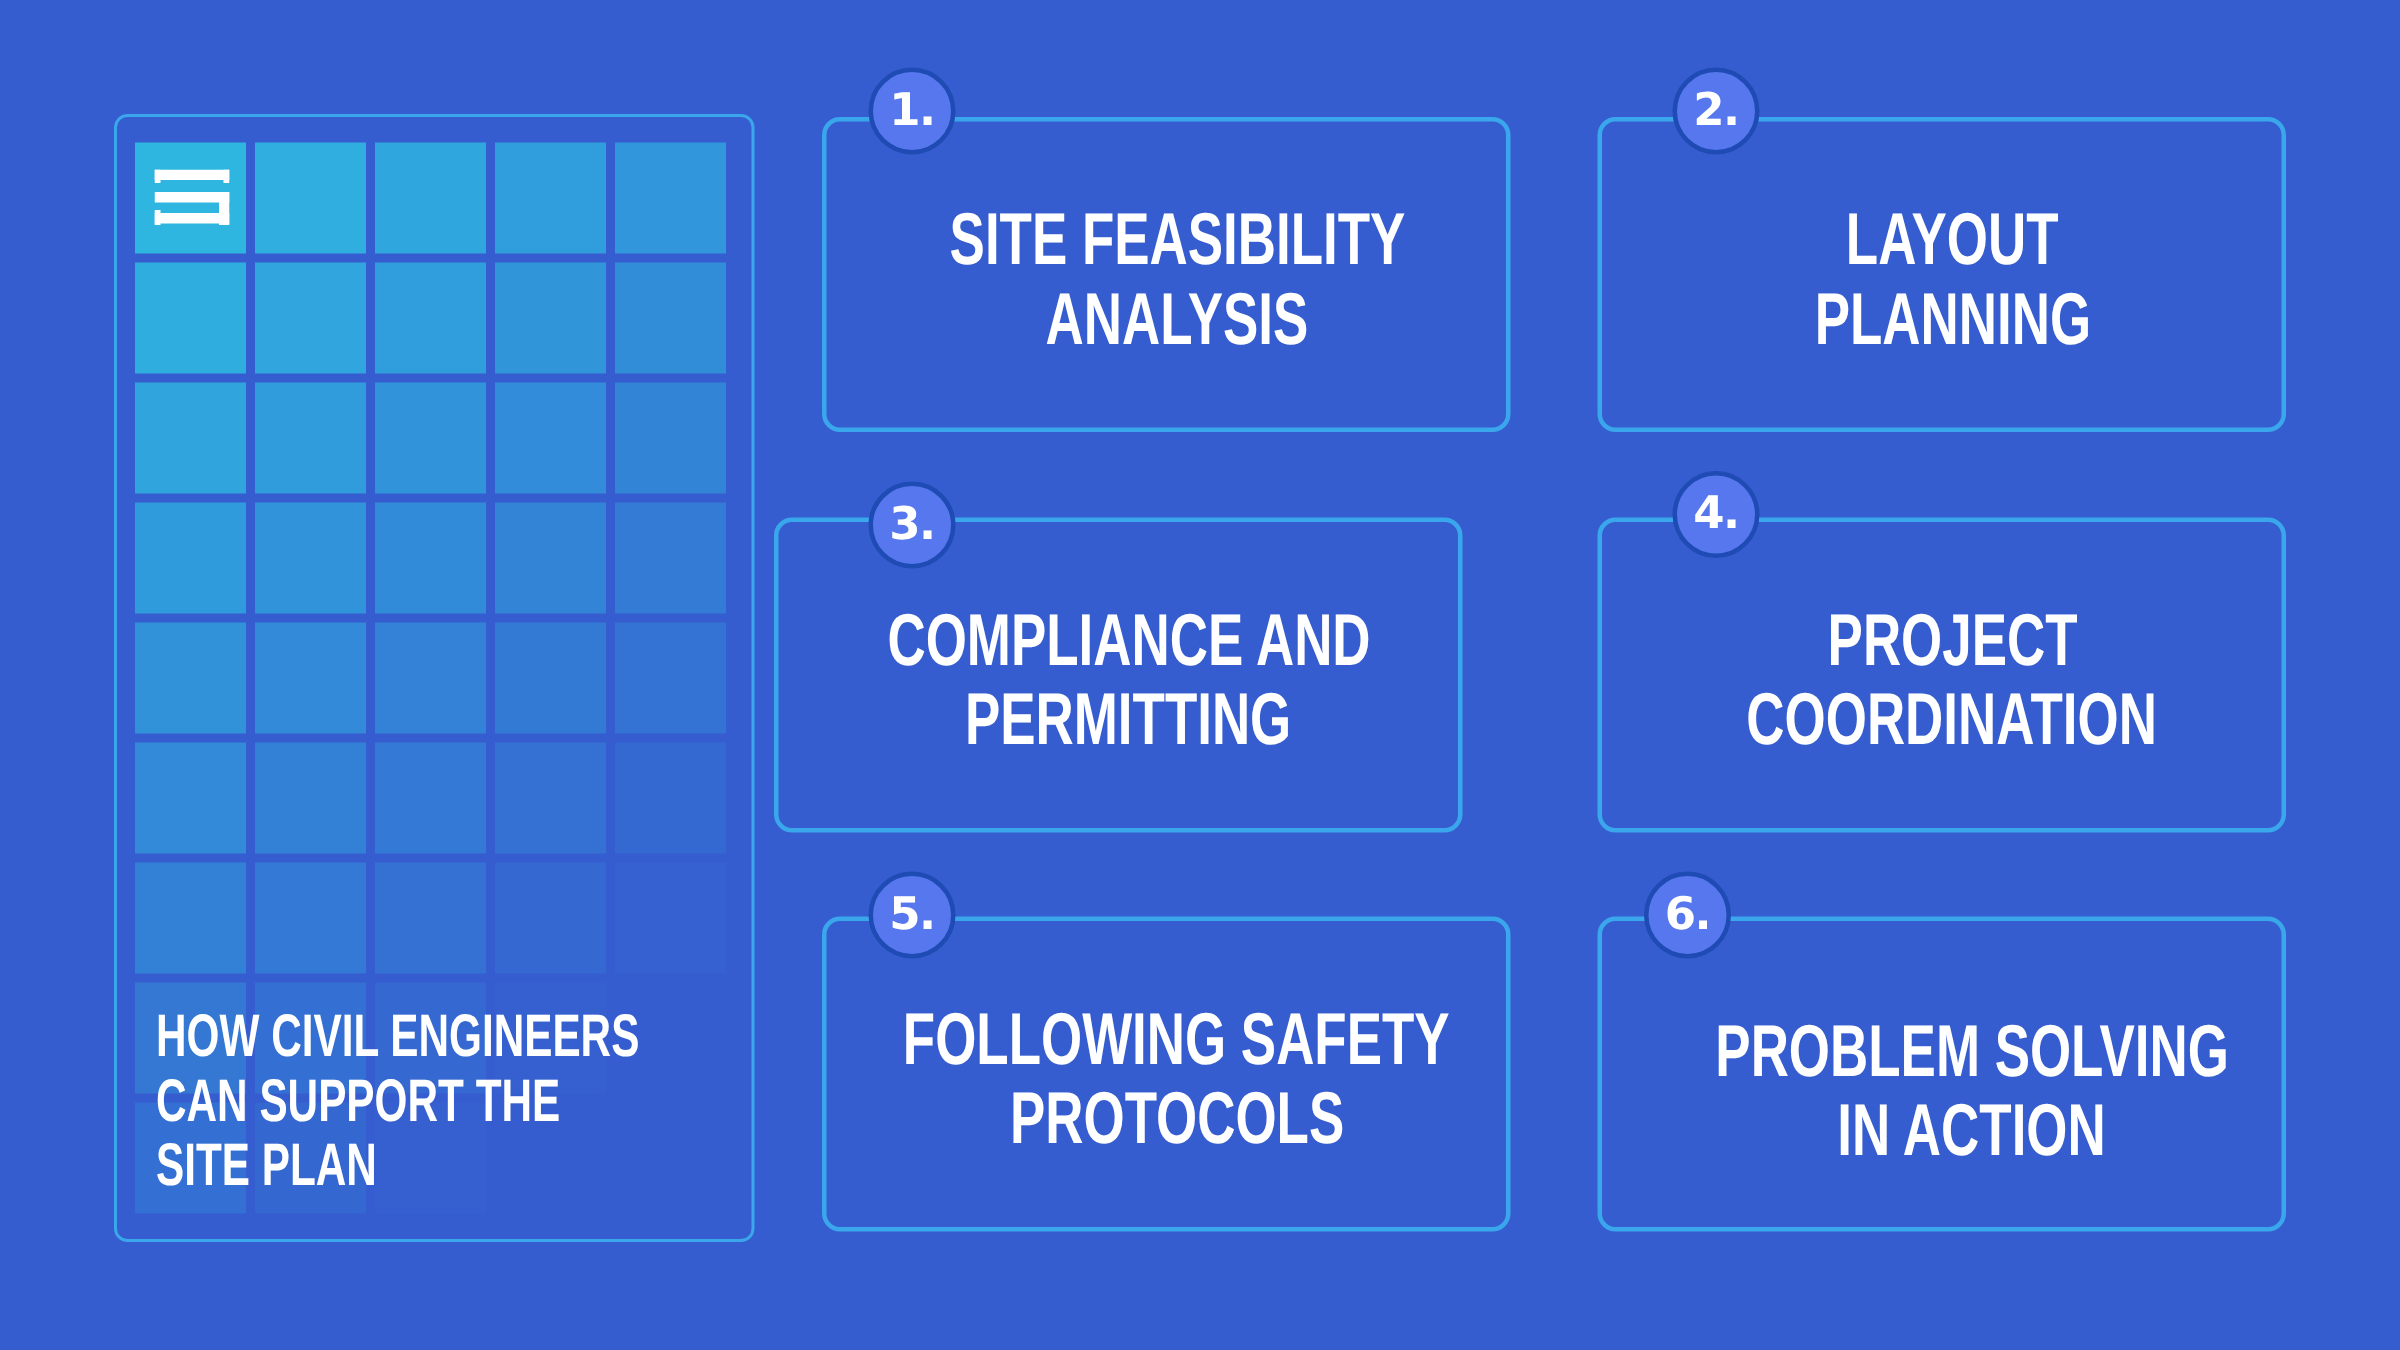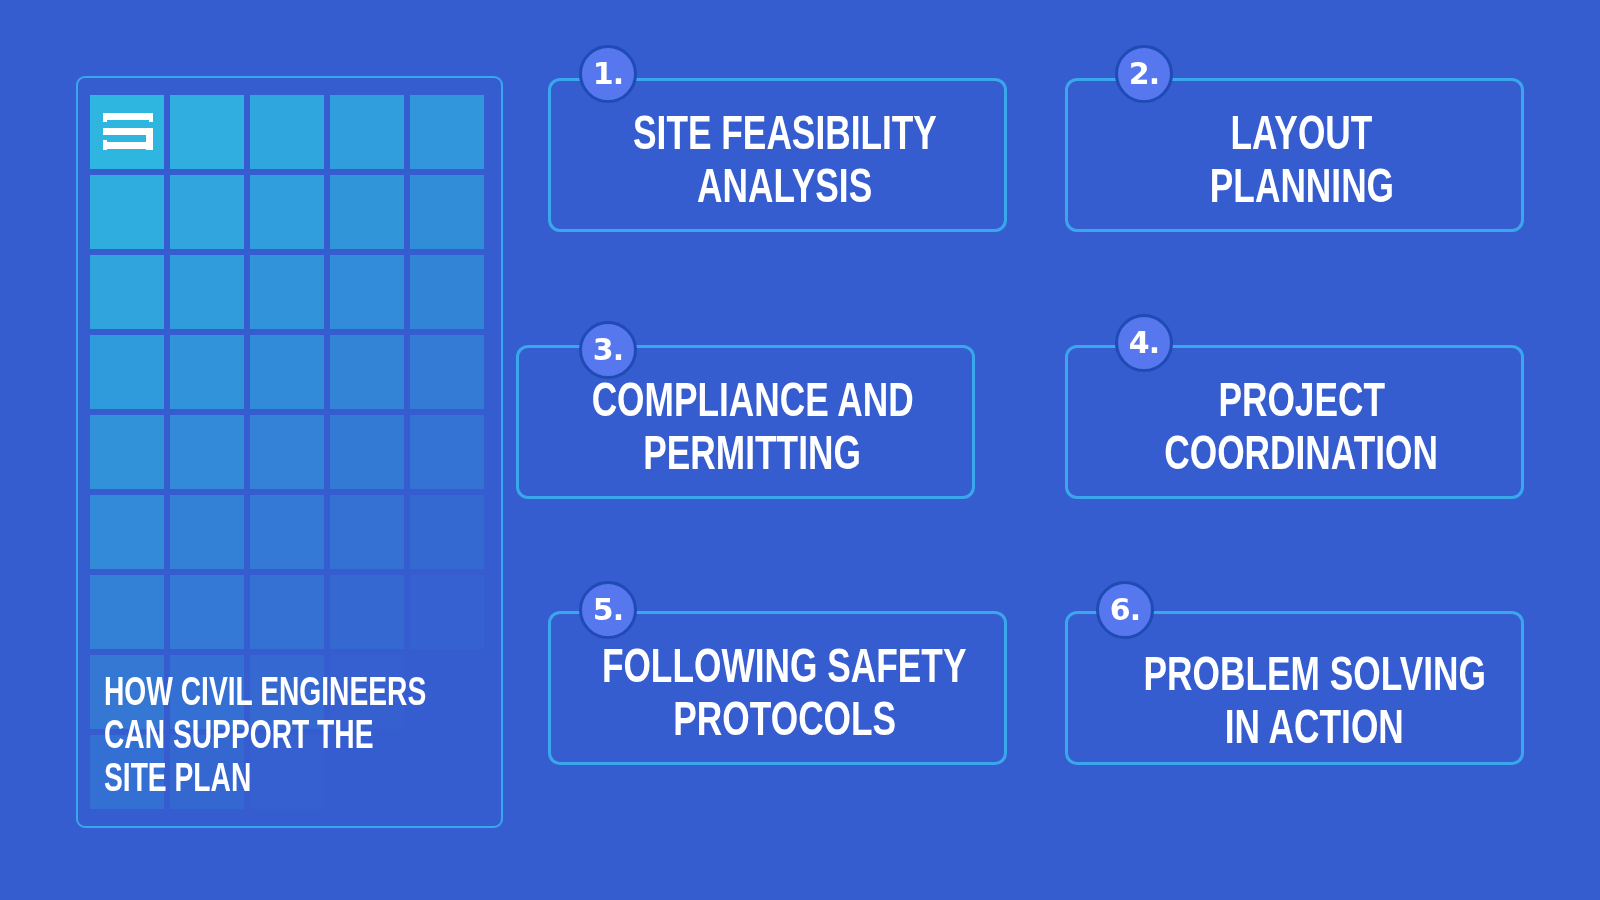--- a/index.html
+++ b/index.html
@@ -35,21 +35,21 @@
       transform: scaleX(0.705); transform-origin: left top;
       white-space: nowrap; letter-spacing: 0px;
       text-transform: uppercase;
     }
     .title span { display: block; }
     .card {
       position: absolute;
       box-sizing: border-box;
       border: 3px solid #3aa6ec;
       border-radius: 12px;
-      width: 459px; height: 154px;
+      width: 459px; height: 210px;
     }
     .card-text {
       position: absolute; left: 0; right: 0; top: 0; bottom: 0;
       display: flex; flex-direction: column; align-items: center; justify-content: center;
       color: #ffffff; font-weight: bold;
       font-size: 49px; line-height: 53px;
       white-space: nowrap; text-transform: uppercase;
       padding-left: 14px; padding-top: 8px;
       box-sizing: border-box;
     }

